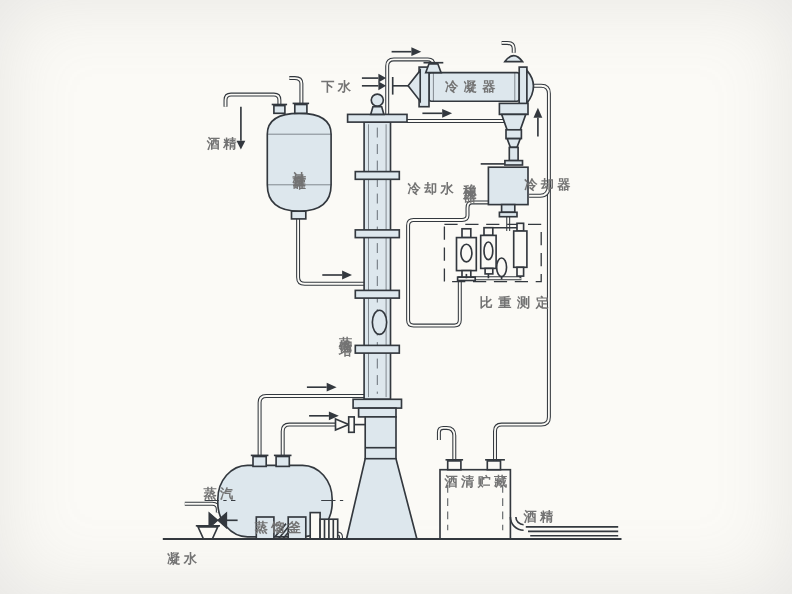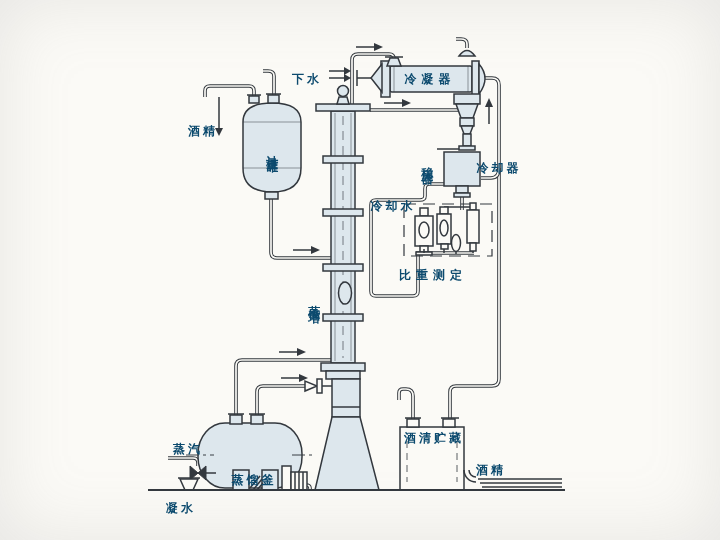--- a/index.html
+++ b/index.html
@@ -18,21 +18,21 @@
   .vs{fill:var(--vessel_fill,#dde7ed);stroke:var(--line,#33383e);stroke-width:1.5;}
   .vsw{fill:var(--paper,#fbfaf6);stroke:var(--line,#33383e);stroke-width:1.5;}
   .ar{fill:var(--line,#33383e);stroke:none;}
   .dk{fill:var(--line,#33383e);stroke:var(--line,#33383e);}
   .dash{stroke:var(--line,#33383e);stroke-width:1.2;fill:none;stroke-dasharray:12 7;}
   .dashi{stroke:var(--line,#33383e);stroke-width:1;fill:none;stroke-dasharray:7 5;opacity:.8;}
   .cl{stroke:#4a5058;stroke-width:.9;fill:none;stroke-dasharray:9 6;opacity:.8;}
   .cdl{stroke:#393e44;stroke-width:1;fill:none;stroke-dasharray:13 4 3 4;}
   .lbl{
     position:absolute;transform:translate(-50%,-50%);
-    font-weight:700;font-size:12px;color:#0c4a6e;white-space:nowrap;
+    font-weight:700;font-size:12px;color:#737373;white-space:nowrap;
     letter-spacing:3px;line-height:1.2;
   }
   .sp5{letter-spacing:5px;}
   .vlabel{
     writing-mode:vertical-rl;text-orientation:upright;letter-spacing:3px;
   }
 </style>
 </head>
 <body>
 
@@ -294,23 +294,23 @@
           <polygon class="ar" points="299,374 299,382 308,378"></polygon>
         </g>
   </g>
 </svg>
 
 <div class="lbl" style="left:307px;top:79px">下水</div>
 <div class="lbl sp5" style="left:430px;top:79px">冷凝器</div>
 <div class="lbl" style="left:203px;top:131px">酒精</div>
 <div class="lbl vlabel" style="left:272px;top:150px">计量罐</div>
 <div class="lbl vlabel" style="left:427px;top:162px">稳压器</div>
-<div class="lbl" style="left:393px;top:206px">冷却水</div>
+<div class="lbl" style="left:393px;top:172px">冷却水</div>
 <div class="lbl" style="left:499px;top:168px">冷却器</div>
-<div class="lbl sp5" style="left:433px;top:275px">比重测定</div>
+<div class="lbl sp5" style="left:470px;top:275px">比重测定</div>
 <div class="lbl vlabel" style="left:314px;top:300px">蒸馏塔</div>
-<div class="lbl" style="left:188px;top:449px">蒸汽</div>
+<div class="lbl" style="left:200px;top:449px">蒸汽</div>
 <div class="lbl" style="left:254px;top:480px">蒸馏釜</div>
-<div class="lbl" style="left:181px;top:508px">凝水</div>
+<div class="lbl" style="left:167px;top:508px">凝水</div>
 <div class="lbl" style="left:434px;top:438px">酒清贮藏</div>
 <div class="lbl" style="left:491px;top:470px">酒精</div>
 
 </div>
 
 </body></html>

